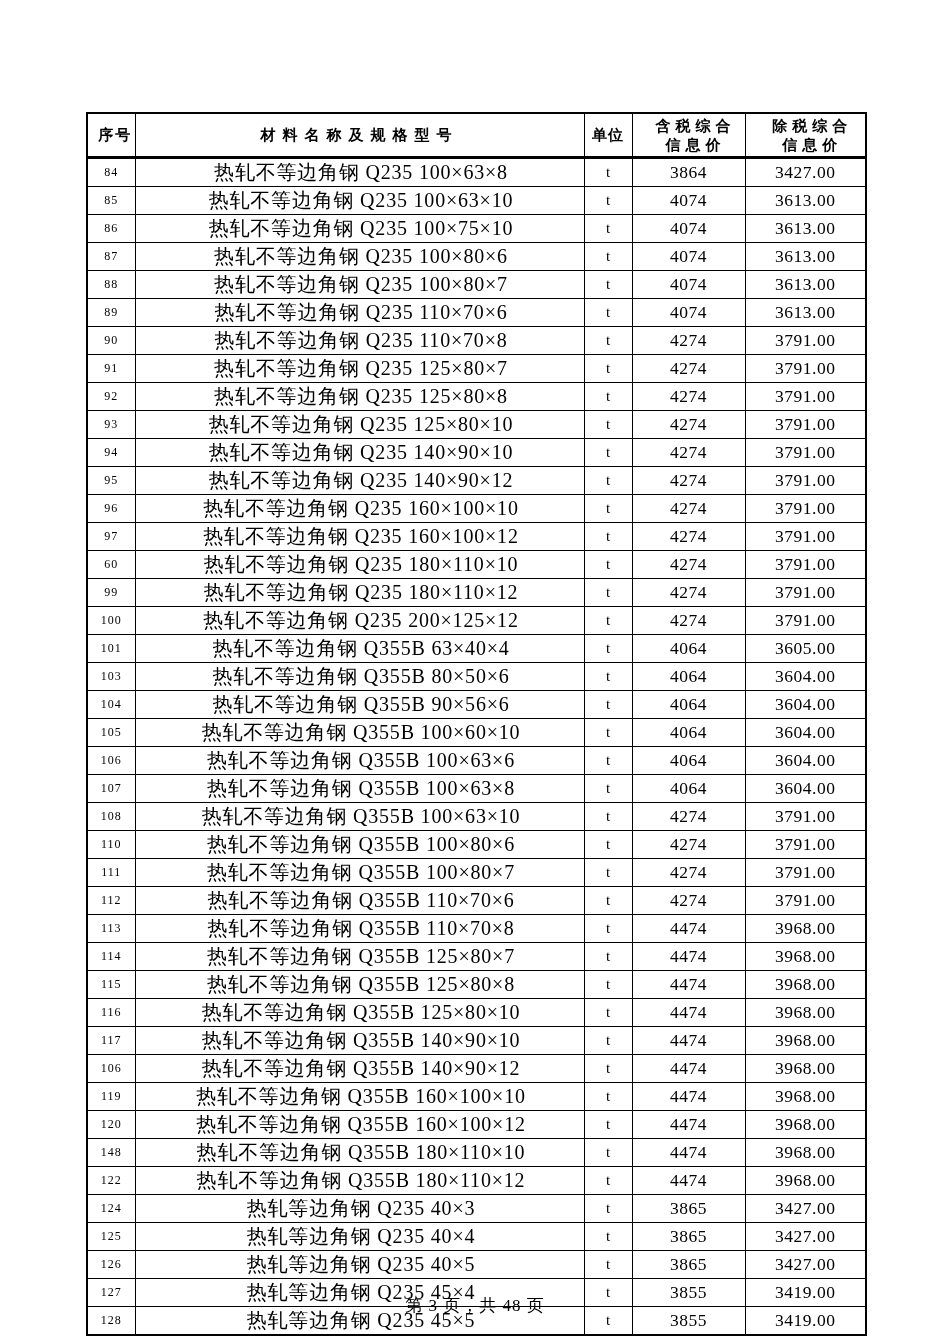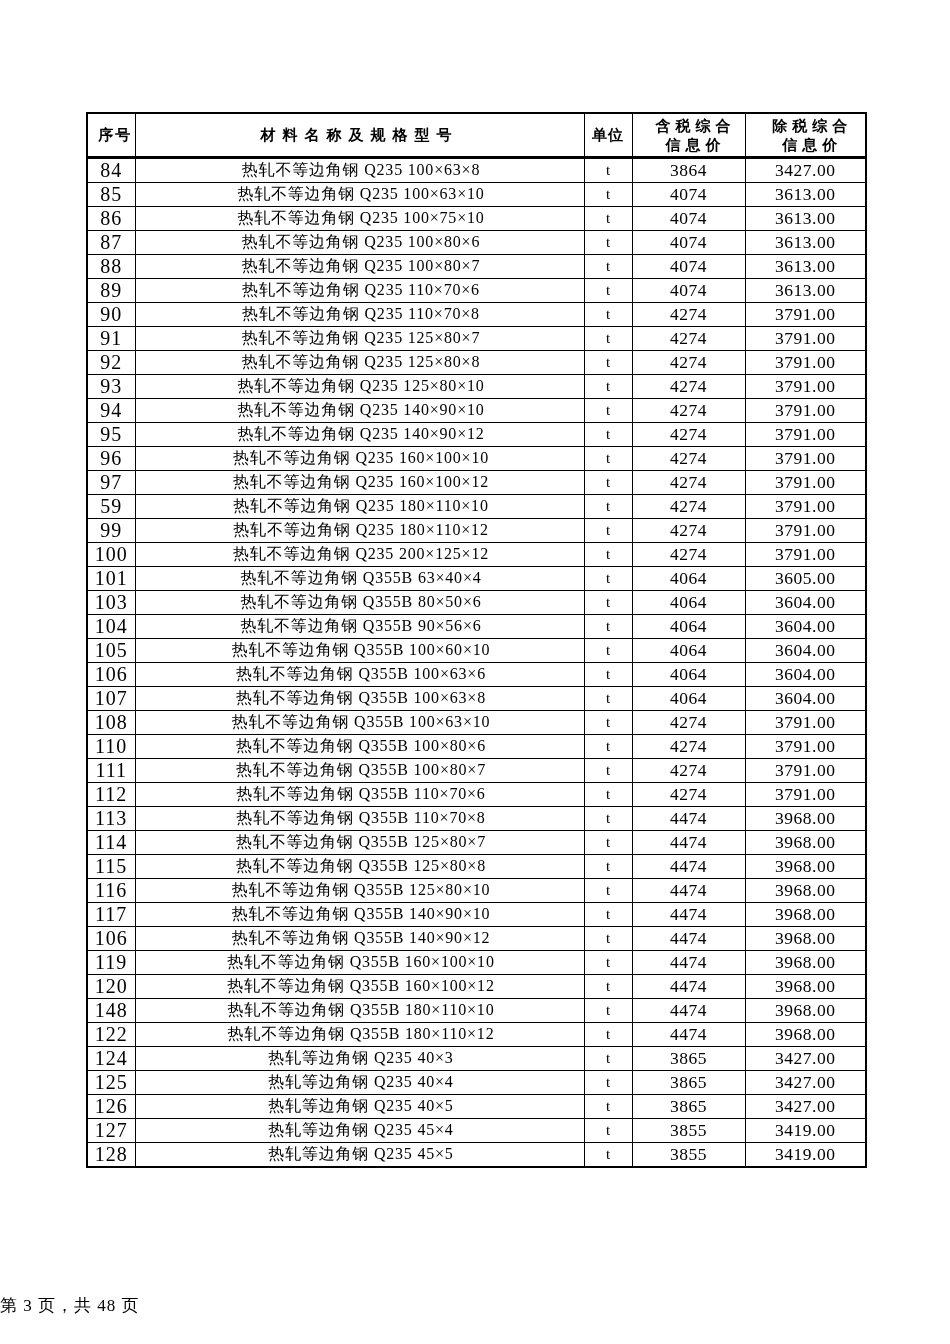--- a/index.html
+++ b/index.html
@@ -40,40 +40,41 @@
   th.hdr-no    { letter-spacing: 2px; padding-left: 8px; }
   th.hdr-name  { letter-spacing: 7px; margin-top: 31px; }
   th.hdr-unit  { letter-spacing: 1px; }
   th.hdr-price { letter-spacing: 5px; padding-left: 14px; }
   .hdr-line { display: block; }
   .price-table tbody td {
     height: 23.95px;
     text-align: center;
   }
   td.col-no {
-    font-size: 20px;
+    font-size: 12px;
     letter-spacing: 1px;
   }
   td.col-name {
     text-align: left;
     padding-left: 3px;
-    font-size: 16px;
+    font-size: 20px;
     letter-spacing: 0.8px;
     font-family: Liberation Serif, serif;
   }
   td.col-unit { font-size: 15px; }
   td.col-tax, td.col-notax {
     font-size: 17.5px;
     letter-spacing: 0.5px;
   }
   .page-footer {
     position: absolute;
     top: 1294px;
     left: 0;
     width: 950px;
+    text-align: center;
     font-family: "Liberation Serif", serif;
     font-size: 17px;
     letter-spacing: 1px;
   }
 </style>
 </head>
 <body>
 
 <div class="sheet">
 
@@ -193,21 +194,21 @@
     <td class="col-notax">3791.00</td>
   </tr>
         <tr>
     <td class="col-no">97</td>
     <td class="col-name">热轧不等边角钢 Q235 160×100×12</td>
     <td class="col-unit">t</td>
     <td class="col-tax">4274</td>
     <td class="col-notax">3791.00</td>
   </tr>
         <tr>
-    <td class="col-no">59</td>
+    <td class="col-no">60</td>
     <td class="col-name">热轧不等边角钢 Q235 180×110×10</td>
     <td class="col-unit">t</td>
     <td class="col-tax">4274</td>
     <td class="col-notax">3791.00</td>
   </tr>
         <tr>
     <td class="col-no">99</td>
     <td class="col-name">热轧不等边角钢 Q235 180×110×12</td>
     <td class="col-unit">t</td>
     <td class="col-tax">4274</td>

